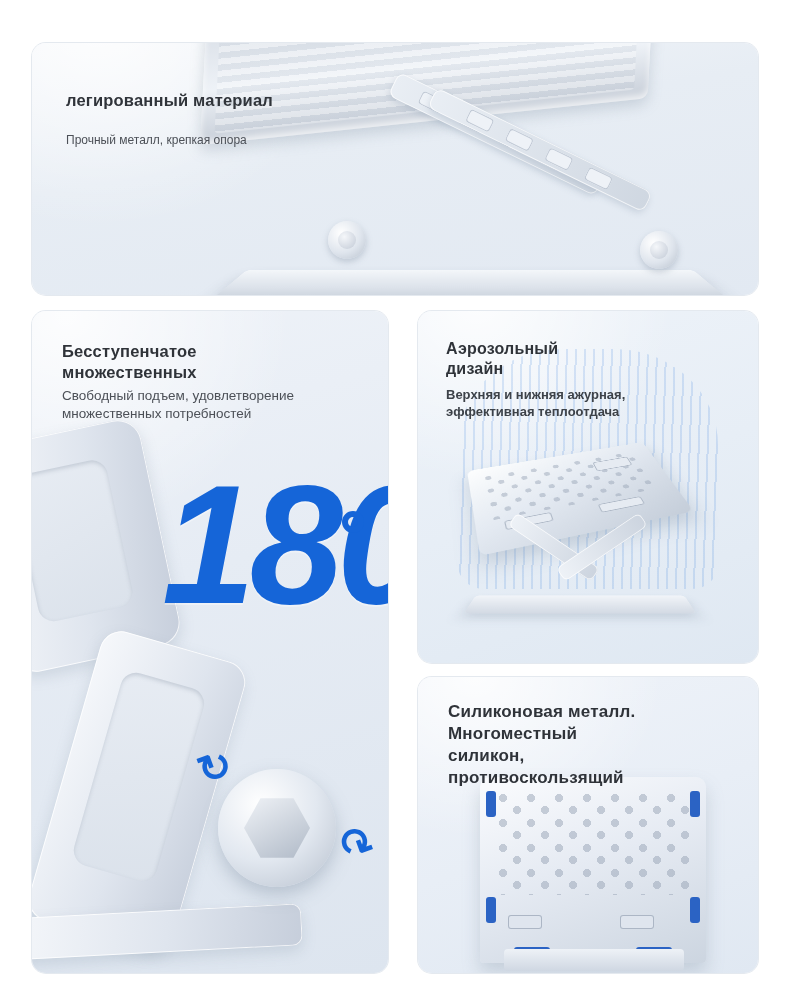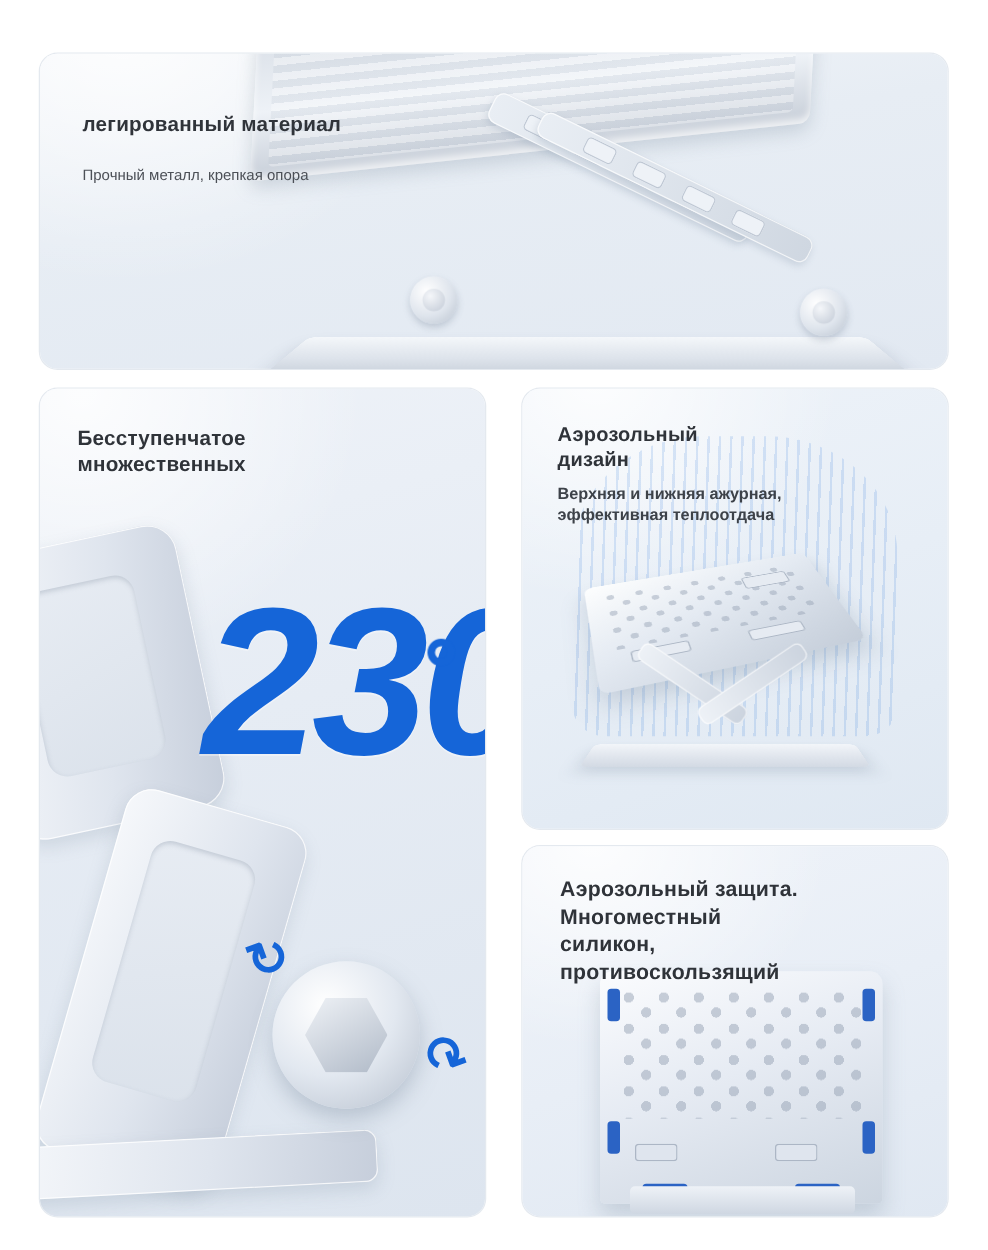--- a/index.html
+++ b/index.html
@@ -413,25 +413,27 @@
     </div>
     <div class="hinge-bar" id="hinge-2">
       <div class="hinge-cut" style="left:30px; top:36px; width:86px; height:200px;"></div>
     </div>
     <div class="hinge-bar" id="hinge-3"></div>
 
     <div class="big-hex"></div>
     <div class="rot-arrow" id="rot-arrow-l">↻</div>
     <div class="rot-arrow" id="rot-arrow-r">↻</div>
 
-    <div class="big-number">230</div>
+    <div class="big-number">180</div>
     <div class="deg-mark"></div>
 
     <div class="card-text title-bold" id="c180-title" style="white-space: pre-line;">Бесступенчатое
 множественных</div>
+    <div class="card-text" id="c180-sub" style="white-space: pre-line;">Свободный подъем, удовлетворение
+множественных потребностей</div>
   </div>
 
   <div class="card" id="card-aero">
     <div class="shine" style="left:-40px; top:-60px; width:330px; height:260px;"></div>
 
     <div class="aero-fan"></div>
 
     <div class="tray">
       <div class="hex-mesh"></div>
       <div class="tray-slot" style="left:132px; top:22px; width:40px; height:16px;"></div>
@@ -460,19 +462,19 @@
       <div class="sil-slot" style="left:140px; top:138px;"></div>
       <div class="sil-pad" style="left:6px; top:14px; width:10px; height:26px;"></div>
       <div class="sil-pad" style="left:210px; top:14px; width:10px; height:26px;"></div>
       <div class="sil-pad" style="left:6px; top:120px; width:10px; height:26px;"></div>
       <div class="sil-pad" style="left:210px; top:120px; width:10px; height:26px;"></div>
       <div class="sil-pad" style="left:34px; top:170px; width:36px; height:12px;"></div>
       <div class="sil-pad" style="left:156px; top:170px; width:36px; height:12px;"></div>
     </div>
     <div class="sil-foot"></div>
 
-    <div class="card-text title-bold" id="sil-title" style="white-space: pre-line;">Аэрозольный защита.
+    <div class="card-text title-bold" id="sil-title" style="white-space: pre-line;">Силиконовая металл.
 Многоместный
 силикон,
 противоскользящий</div>
   </div>
 
 </div>
 
 </body></html>

